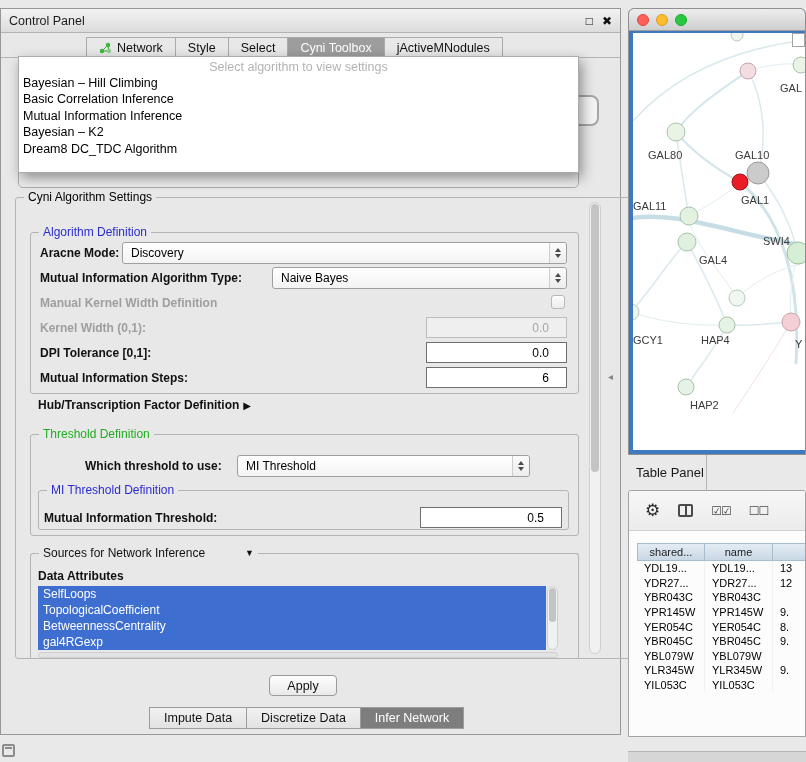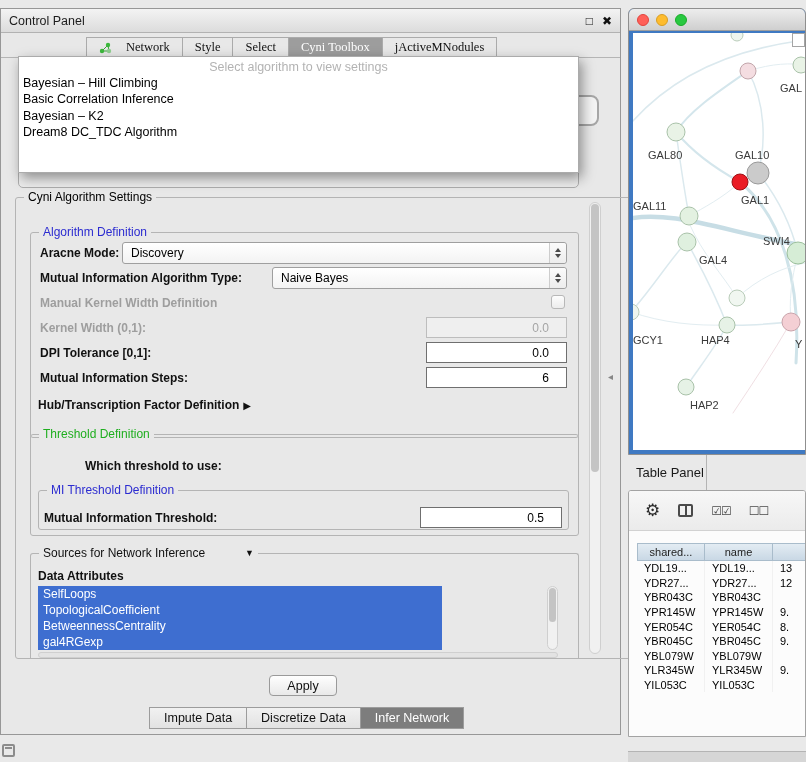--- a/index.html
+++ b/index.html
@@ -6,21 +6,21 @@
   body { font-family:"Liberation Sans","DejaVu Sans",sans-serif; background:#e9e9e9; }
   .root { position:relative; width:806px; height:762px; background:#e9e9e9; overflow:hidden; }
 
   
   .cpwin { position:absolute; left:0; top:8px; width:621px; height:727px; background:#e8e8e8; border:1px solid #979797; }
   .cptitle { height:24px; display:flex; align-items:center; padding:0 8px; background:linear-gradient(#f3f3f3,#dcdcdc); border-bottom:1px solid #b2b2b2; font-size:12.5px; color:#1c1c1c; }
   .ticons { margin-left:auto; display:flex; gap:9px; align-items:center; font-size:12px; color:#111; }
   .ticons span { cursor:default; font-weight:bold; }
 
   .tabs { position:absolute; left:86px; top:37px; display:flex; height:21px; z-index:3; }
-  .tab { display:flex; align-items:center; gap:14px; padding:0 12px; font-size:12.5px; color:#111; background:#e8e8e8; border:1px solid #ababab; border-right:none; white-space:nowrap;font-family:Liberation Serif, serif; }
+  .tab { display:flex; align-items:center; gap:5px; padding:0 12px; font-size:12.5px; color:#111; background:#e8e8e8; border:1px solid #ababab; border-right:none; white-space:nowrap; }
   .tab:last-child { border-right:1px solid #ababab; }
   .tab.sel { background:#9d9d9d; color:#fff; }
   .tabline { position:absolute; left:1px; top:57px; width:619px; border-top:1px solid #b5b5b5; z-index:1; }
 
   
   .popup { position:absolute; left:18px; top:56px; width:561px; height:117px; background:#fff; border:1px solid #ababab; z-index:10; box-shadow:3px 5px 12px rgba(0,0,0,.4); padding-top:2px; }
   .pp-ph { height:16px; line-height:16px; text-align:center; color:#b3b3b3; font-size:12.5px; }
   .pp-item { height:16.4px; line-height:16.4px; padding-left:4px; font-size:12.5px; color:#000; }
   .pp-item.b { font-weight:bold; }
 
@@ -130,33 +130,34 @@
       </div>
   </div>
 
   <div class="remnant"></div>
   <div class="combostrip"></div>
 
   <div class="popup">
     <div class="pp-ph">Select algorithm to view settings</div>
     <div class="pp-item">Bayesian – Hill Climbing</div>
     <div class="pp-item">Basic Correlation Inference</div>
+    <div class="pp-item">Mutual Information Inference</div>
     <div class="pp-item">Bayesian – K2</div>
     <div class="pp-item">Dream8 DC_TDC Algorithm</div>
   </div>
 
   <div class="grp" style="left:15px; top:197px; width:692px; height:462px;">
     <span class="leg">Cyni Algorithm Settings</span>
   </div>
 
   <div class="sb-v" style="left:589px; top:202px; width:12px; height:452px;">
     <div class="th" style="top:1px; height:268px;"></div>
   </div>
 
-  <div class="grp" style="left:30px; top:232px; width:549px; height:206px;">
+  <div class="grp" style="left:30px; top:232px; width:549px; height:162px;">
     <span class="leg blue">Algorithm Definition</span>
   </div>
 
   <div class="lbl" style="left:40px; top:247px;">Aracne Mode:</div>
   <div class="combo" style="left:122px; top:242px; width:445px; height:22px;">
     <span>Discovery</span>
     <span class="spin">
         <i class="u"></i>
         <i class="d"></i>
       </span>
@@ -186,36 +187,43 @@
   <div class="lbl" style="left:38px; top:399px; display:flex; gap:4px; align-items:center;">
     <span>Hub/Transcription Factor Definition</span>
     <span style="font-size:10px;">▶</span>
   </div>
 
   <div class="grp" style="left:30px; top:434px; width:549px; height:102px;">
     <span class="leg green">Threshold Definition</span>
   </div>
 
   <div class="lbl" style="left:85px; top:460px;">Which threshold to use:</div>
+  <div class="combo" style="left:237px; top:455px; width:293px; height:22px;">
+    <span>MI Threshold</span>
+    <span class="spin">
+        <i class="u"></i>
+        <i class="d"></i>
+      </span>
+  </div>
 
   <div class="grp" style="left:38px; top:490px; width:531px; height:40px;">
     <span class="leg blue">MI Threshold Definition</span>
   </div>
   <div class="lbl" style="left:44px; top:512px;">Mutual Information Threshold:</div>
   <div class="tfield" style="left:420px; top:507px; width:142px; height:21px;">0.5</div>
 
   <div class="grp" style="left:30px; top:553px; width:549px; height:106px; border-bottom:none; border-radius:3px 3px 0 0;">
     <span class="leg" style="color:#111;gap:40px;">
       <span>Sources for Network Inference</span>
       <span class="arr">▼</span>
     </span>
   </div>
   <div class="lbl" style="left:38px; top:570px;">Data Attributes</div>
 
-  <div class="attrlist" style="left:38px; top:586px; width:404px; height:64px;">
+  <div class="attrlist" style="left:38px; top:586px; width:508px; height:64px;">
     <div class="attr-item">SelfLoops</div>
     <div class="attr-item">TopologicalCoefficient</div>
     <div class="attr-item">BetweennessCentrality</div>
     <div class="attr-item">gal4RGexp</div>
   </div>
   <div class="sb-v" style="left:547px; top:586px; width:11px; height:64px;">
     <div class="th" style="top:1px; height:34px;"></div>
   </div>
   <div class="sb-h" style="left:38px; top:652px; width:520px; height:6px;"></div>
 

